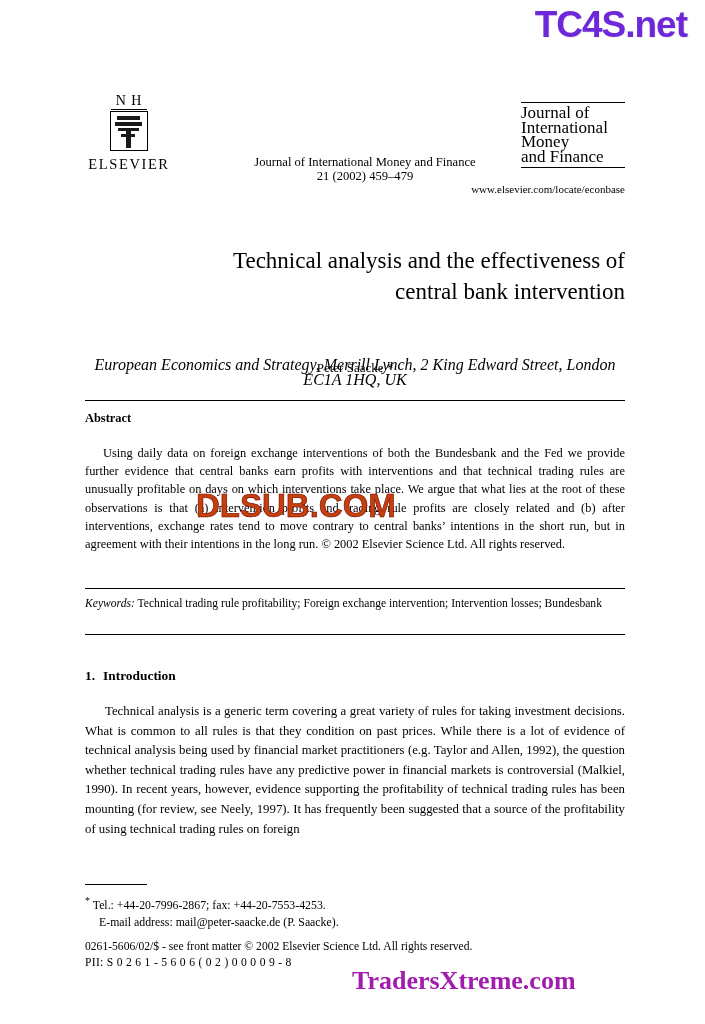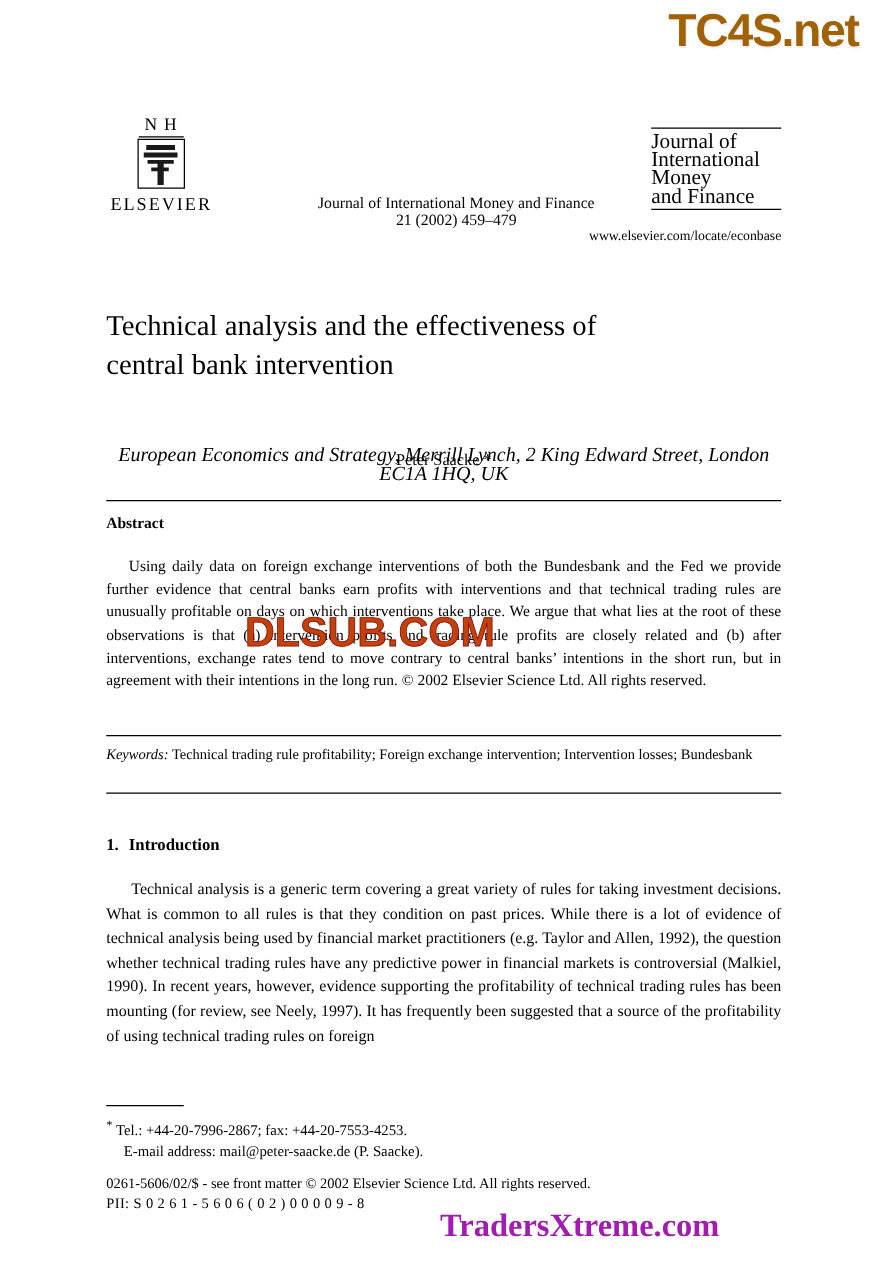--- a/index.html
+++ b/index.html
@@ -18,21 +18,21 @@
 
   
   .wm-top {
     position: absolute;
     top: 4px;
     right: 18px;
     font-family: "Liberation Sans", sans-serif;
     font-weight: bold;
     font-size: 37px;
     letter-spacing: -1px;
-    color: #a16207;
+    color: #6d28d9;
     text-shadow: 1px 1px 0 #efefef;
     z-index: 5;
   }
   .wm-mid {
     position: absolute;
     top: 487px;
     left: 196px;
     font-family: "Liberation Sans", sans-serif;
     font-weight: bold;
     font-size: 33px;
@@ -150,21 +150,21 @@
     text-align: right;
     width: 200px;
   }
 
   
   .title {
     position: absolute;
     left: 85px;
     top: 245px;
     width: 540px;
-    text-align: left;
+    text-align: right;
     font-size: 23px;
     line-height: 31px;
   }
   .author {
     position: absolute;
     left: 85px;
     top: 320px;
     width: 540px;
     text-align: center;
     font-size: 13px;

